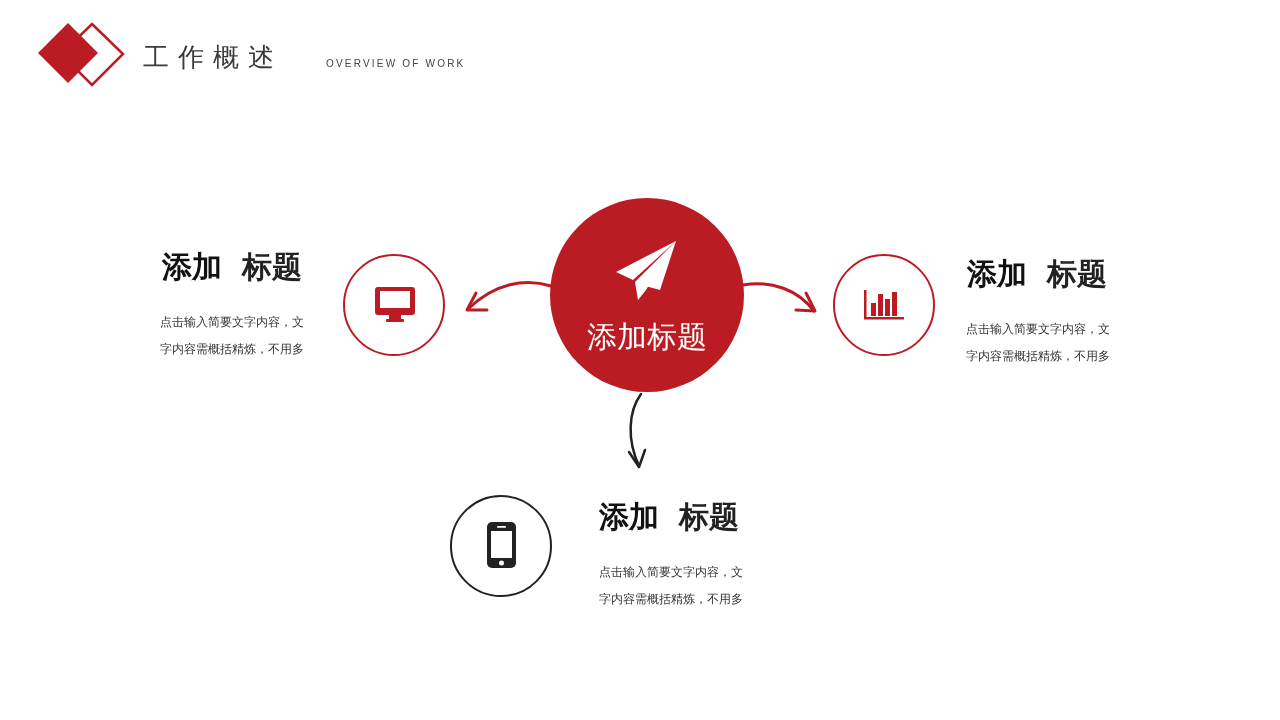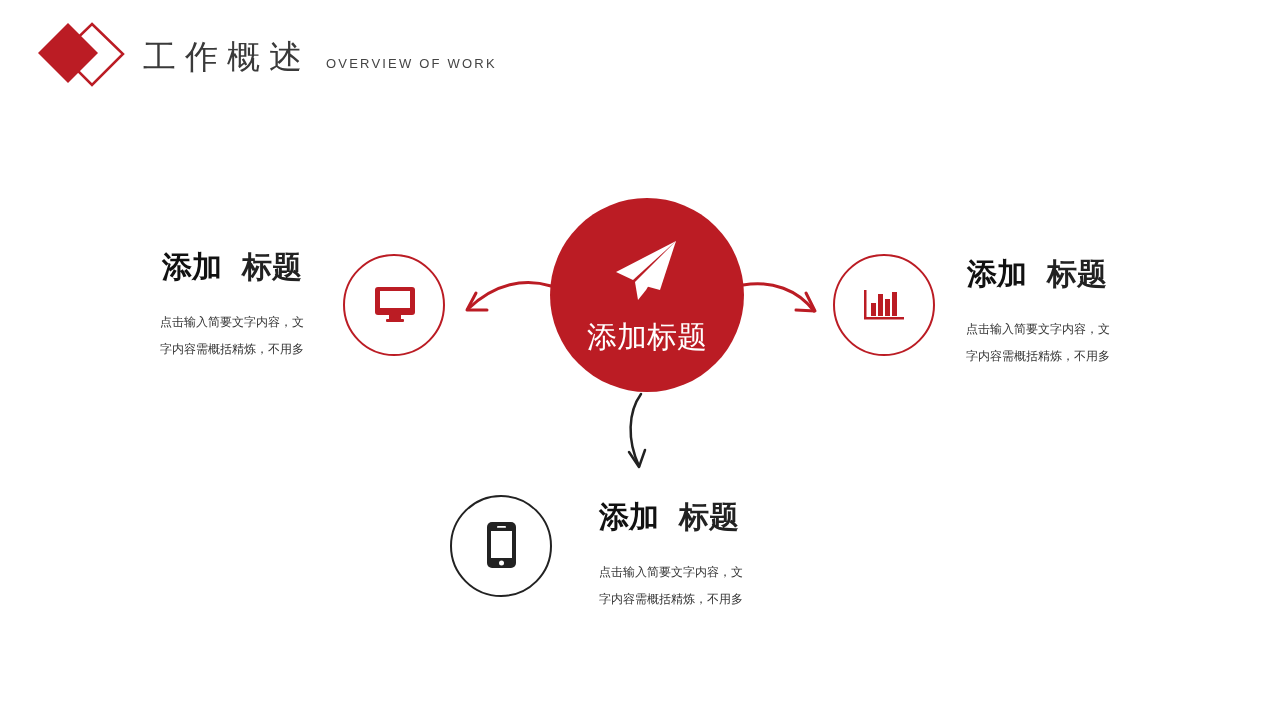--- a/index.html
+++ b/index.html
@@ -4,25 +4,25 @@
 <style>
   html, body { margin: 0; padding: 0; }
   body {
     width: 1280px; height: 720px; overflow: hidden; position: relative;
     background: #ffffff;
     font-family: "DejaVu Sans", "Liberation Sans", sans-serif;
   }
   .abs { position: absolute; }
   #logo { left: 34px; top: 18px; width: 96px; height: 72px; }
   .page-title {
-    left: 143px; top: 37px; font-size: 33px; letter-spacing: 9px;
+    left: 143px; top: 37px; font-size: 26px; letter-spacing: 9px;
     color: #3a3a3a; font-weight: normal; line-height: 40px; white-space: nowrap;
   }
   .page-subtitle {
-    left: 326px; top: 56px; font-size: 13px; letter-spacing: 2.2px;
+    left: 326px; top: 56px; font-size: 10px; letter-spacing: 2.2px;
     color: #444; line-height: 16px; white-space: nowrap;
     font-family: "Liberation Sans", sans-serif;
   }
   #diagram { left: 0; top: 0; width: 1280px; height: 720px; }
   .main-circle {
     left: 550px; top: 198px; width: 194px; height: 194px; border-radius: 50%;
     background: #bb1c24;
   }
   .main-title {
     left: 550px; top: 318px; width: 194px; text-align: center;

